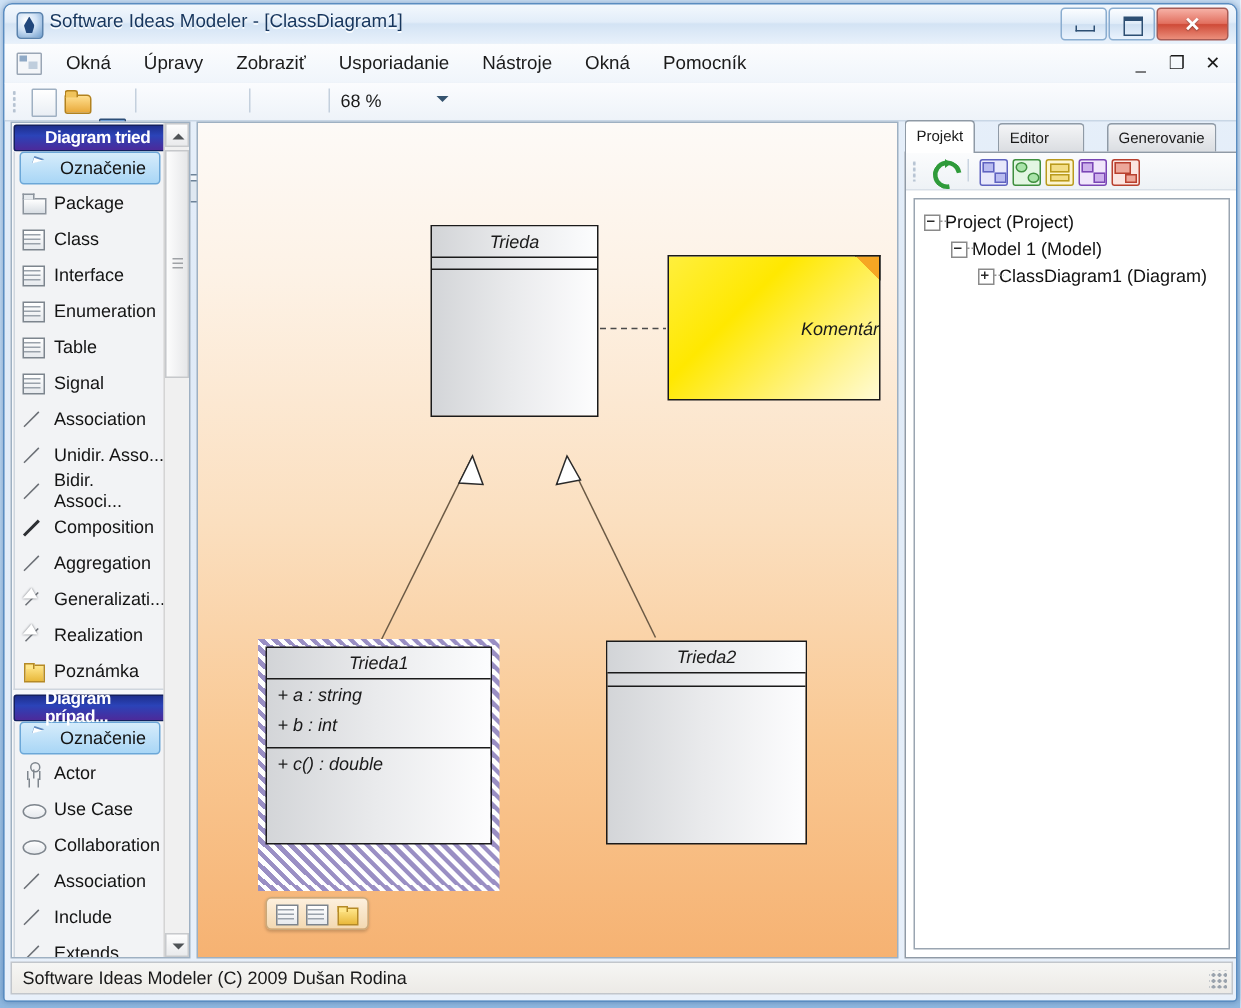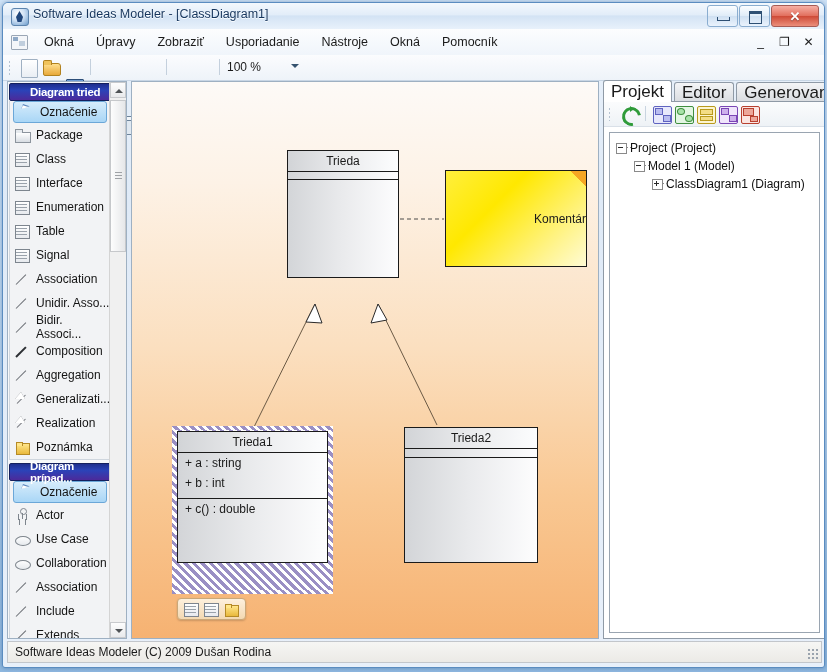--- a/index.html
+++ b/index.html
@@ -193,21 +193,21 @@
   }
   .sb-thumb:after{content:"";position:absolute;left:4px;top:50%;margin-top:-4px;width:7px;height:1px;
     background:#9fa2a6;box-shadow:0 3px 0 #9fa2a6,0 6px 0 #9fa2a6;}
   
   .canvas-wrap{
     position:absolute;left:128px;top:78px;width:468px;height:558px;
     border:1px solid #9eb0c2;box-sizing:border-box;
     background:linear-gradient(to bottom,#fdfaf7 0%,#fdf2e6 18%,#fbdfbf 48%,#f9c893 74%,#f6b272 100%);
     overflow:hidden;
   }
-  .node{position:absolute;box-sizing:border-box;}
+  .node{position:absolute;box-sizing:border-box;font-style:italic;}
   .cls{
     background:linear-gradient(to right,#d3d5d8 0%,#e9eaec 48%,#fdfdfe 100%);
     border:1px solid #1a1a1a;
   }
   .cls-title{
     height:20px;line-height:20px;text-align:center;font-size:12px;color:#1a1a1a;
     border-bottom:1px solid #1a1a1a;
     background:linear-gradient(to right,#d2d4d7 0%,#e8e9eb 45%,#fcfdfe 100%);
   }
   .cls-comp{border-bottom:1px solid #1a1a1a;}
@@ -235,22 +235,22 @@
     padding:3px 6px;box-shadow:0 1px 2px rgba(0,0,0,.18);
   }
   .mt-ico{width:15px;height:14px;position:relative;}
   svg.wires{position:absolute;left:0;top:0;width:468px;height:558px;pointer-events:none;}
   
   .dock{
     position:absolute;left:600px;top:78px;width:223px;height:558px;
   }
   .tabs{position:absolute;left:0;top:0;height:21px;display:flex;align-items:flex-end;}
   .tab{
-    height:19px;line-height:19px;padding:0 7px;font-size:17px;color:#1a1a1a;
-    border:1px solid #8f9aa6;border-bottom:none;border-radius:3px 3px 0 0;margin-right:2px;
+    height:19px;line-height:19px;padding:0 7px;font-size:10px;color:#1a1a1a;
+    border:1px solid #8f9aa6;border-bottom:none;border-radius:3px 3px 0 0;margin-right:15px;
     background:linear-gradient(to bottom,#f4f5f7,#d9dce0);cursor:default;
   }
   .tab.active{
     height:21px;line-height:21px;background:#ffffff;border-color:#8f9aa6;
     position:relative;z-index:3;
   }
   .dock-body{
     position:absolute;left:0;top:20px;width:223px;height:538px;
     background:#ffffff;border:1px solid #8f9aa6;box-sizing:border-box;
   }
@@ -348,21 +348,21 @@
       <div class="tb-ico ic-save" style="left:62px"></div>
       <div class="tb-sep" style="left:87px"></div>
       <div class="tb-ico ic-cut" style="left:95px"></div>
       <div class="tb-ico ic-copy" style="left:117px"></div>
       <div class="tb-ico ic-paste" style="left:139px"></div>
       <div class="tb-sep" style="left:163px"></div>
 
       <div class="tb-ico ic-undo" style="left:171px"></div>
       <div class="tb-ico ic-redo" style="left:193px"></div>
       <div class="tb-sep" style="left:216px"></div>
-      <div class="zoomtxt" style="left:224px">100 %</div>
+      <div class="zoomtxt" style="left:224px">68 %</div>
       <div class="zoomarrow" style="left:288px"></div>
     </div>
 
     <div class="palette">
       <div class="pal-inner">
 
         <div class="pal-head">Diagram tried</div>
         <div class="pal-group">
           <div class="pal-item sel">
             <span class="pi-ico g-cursor"></span>

